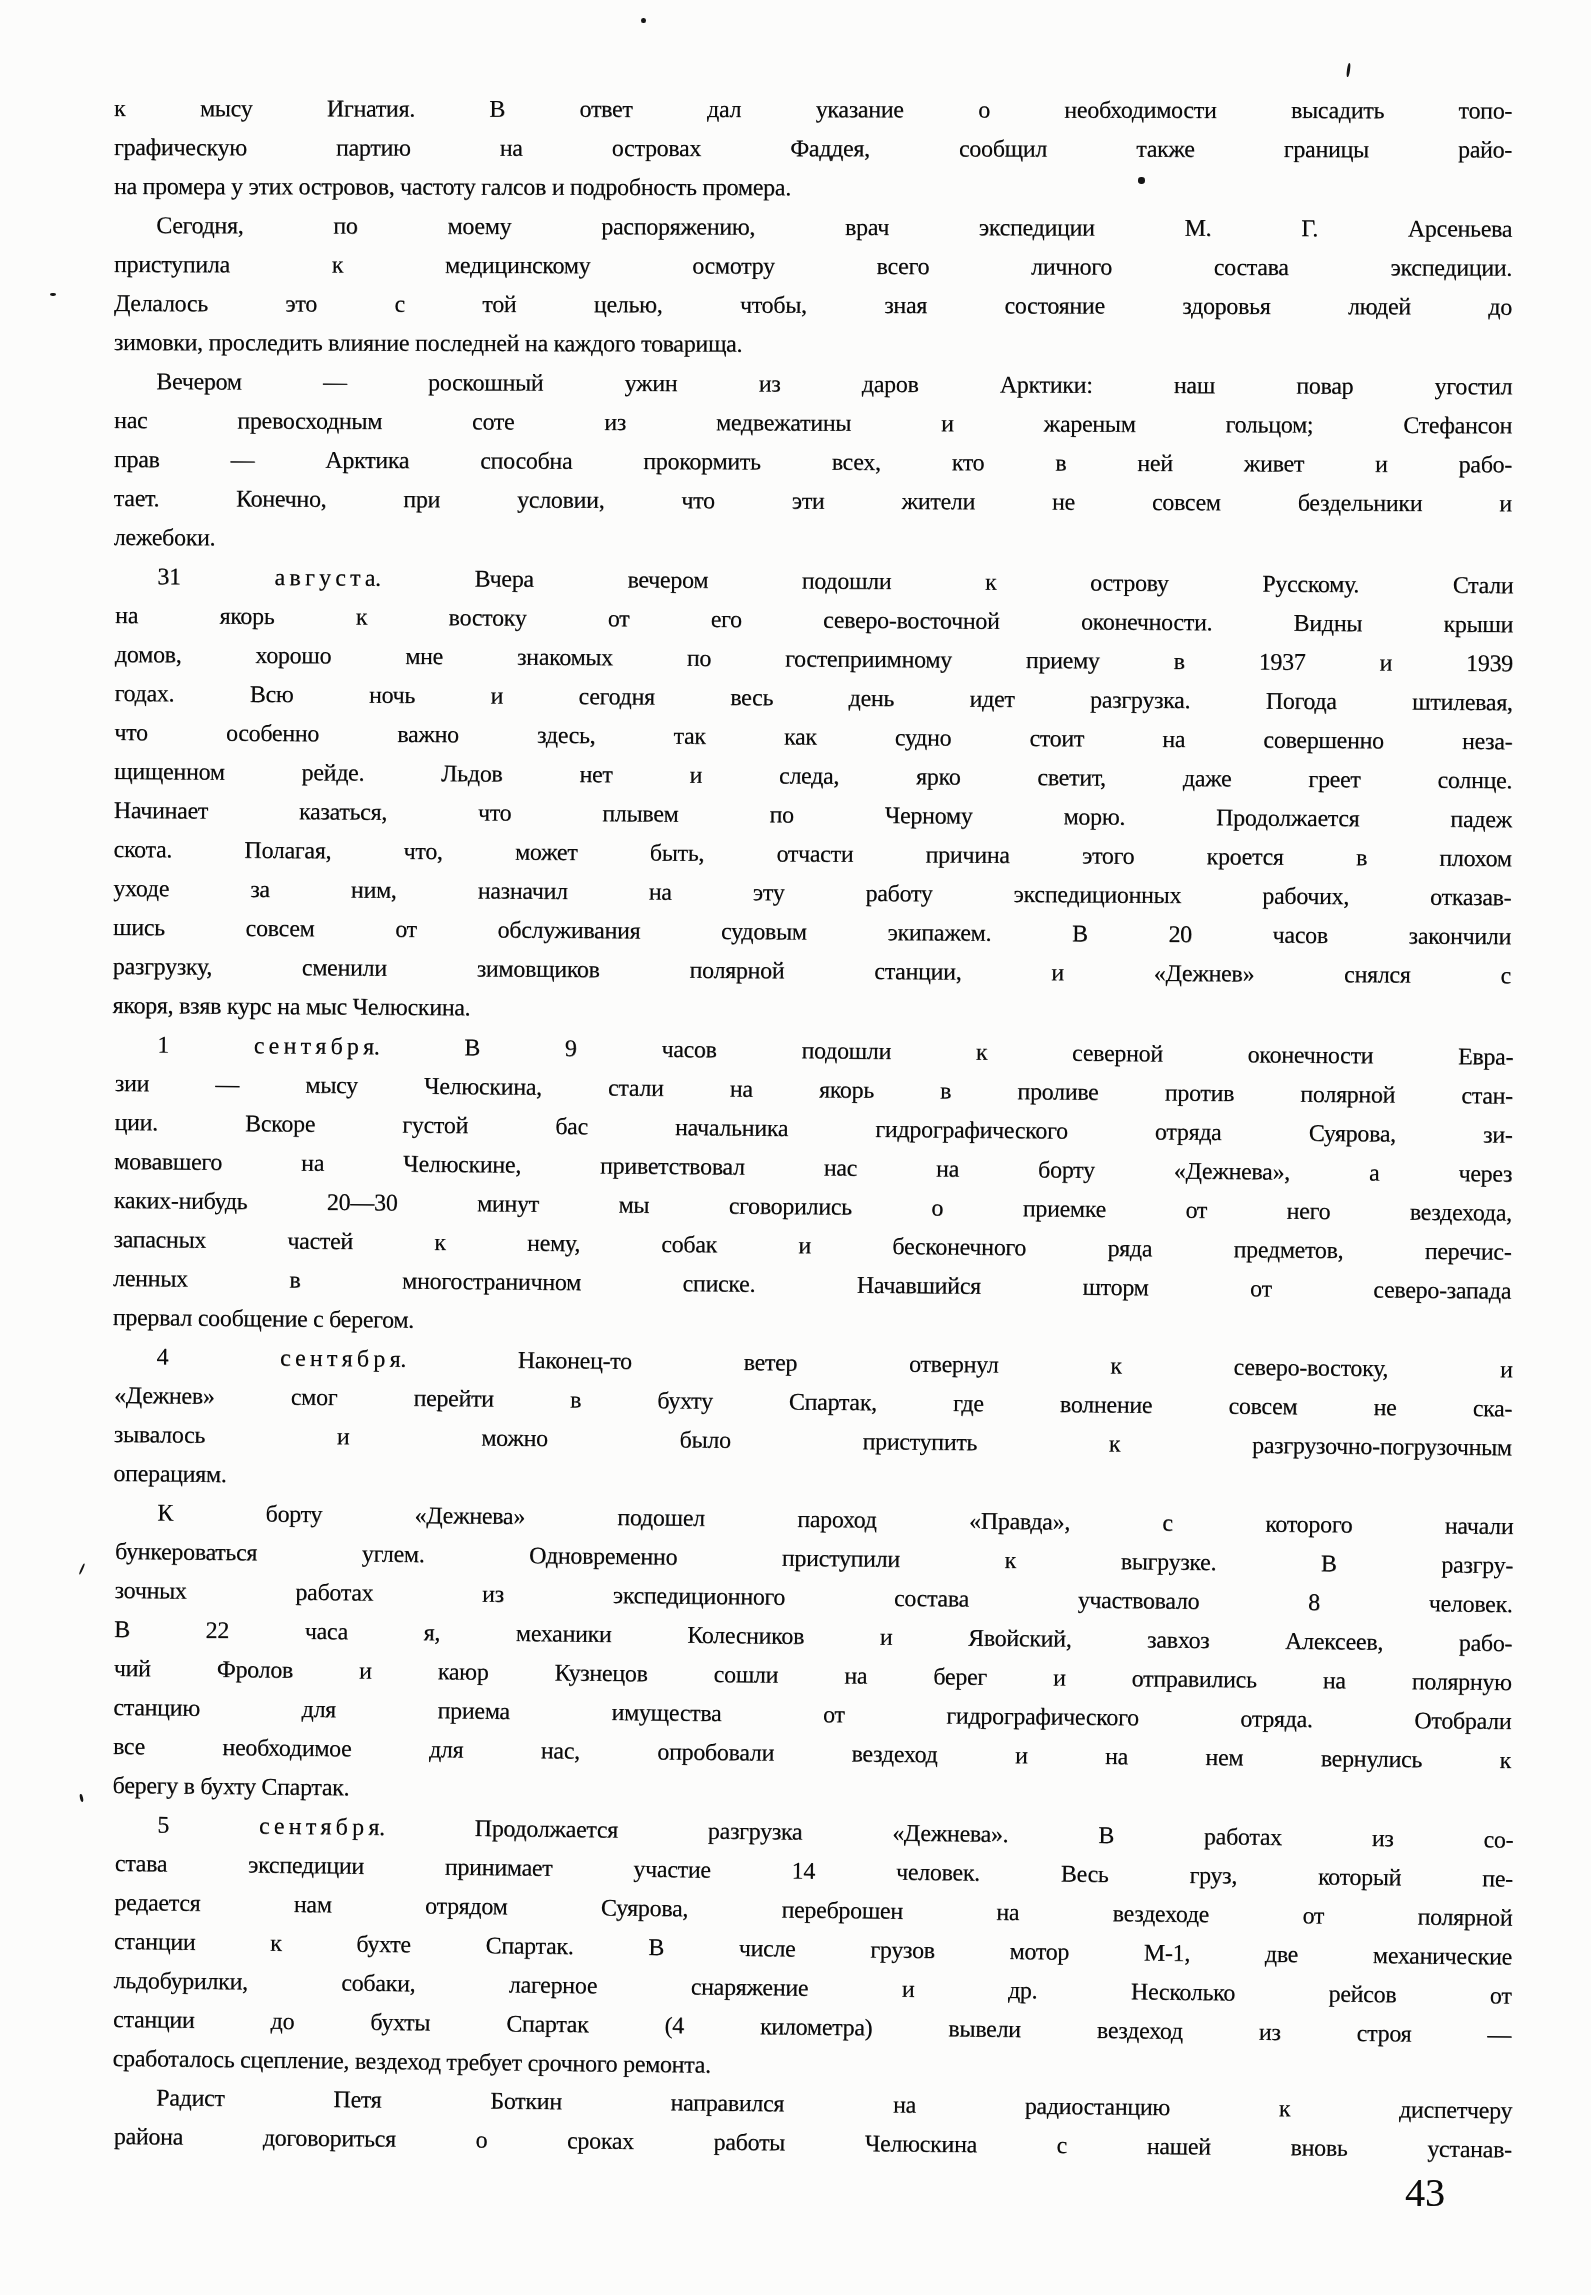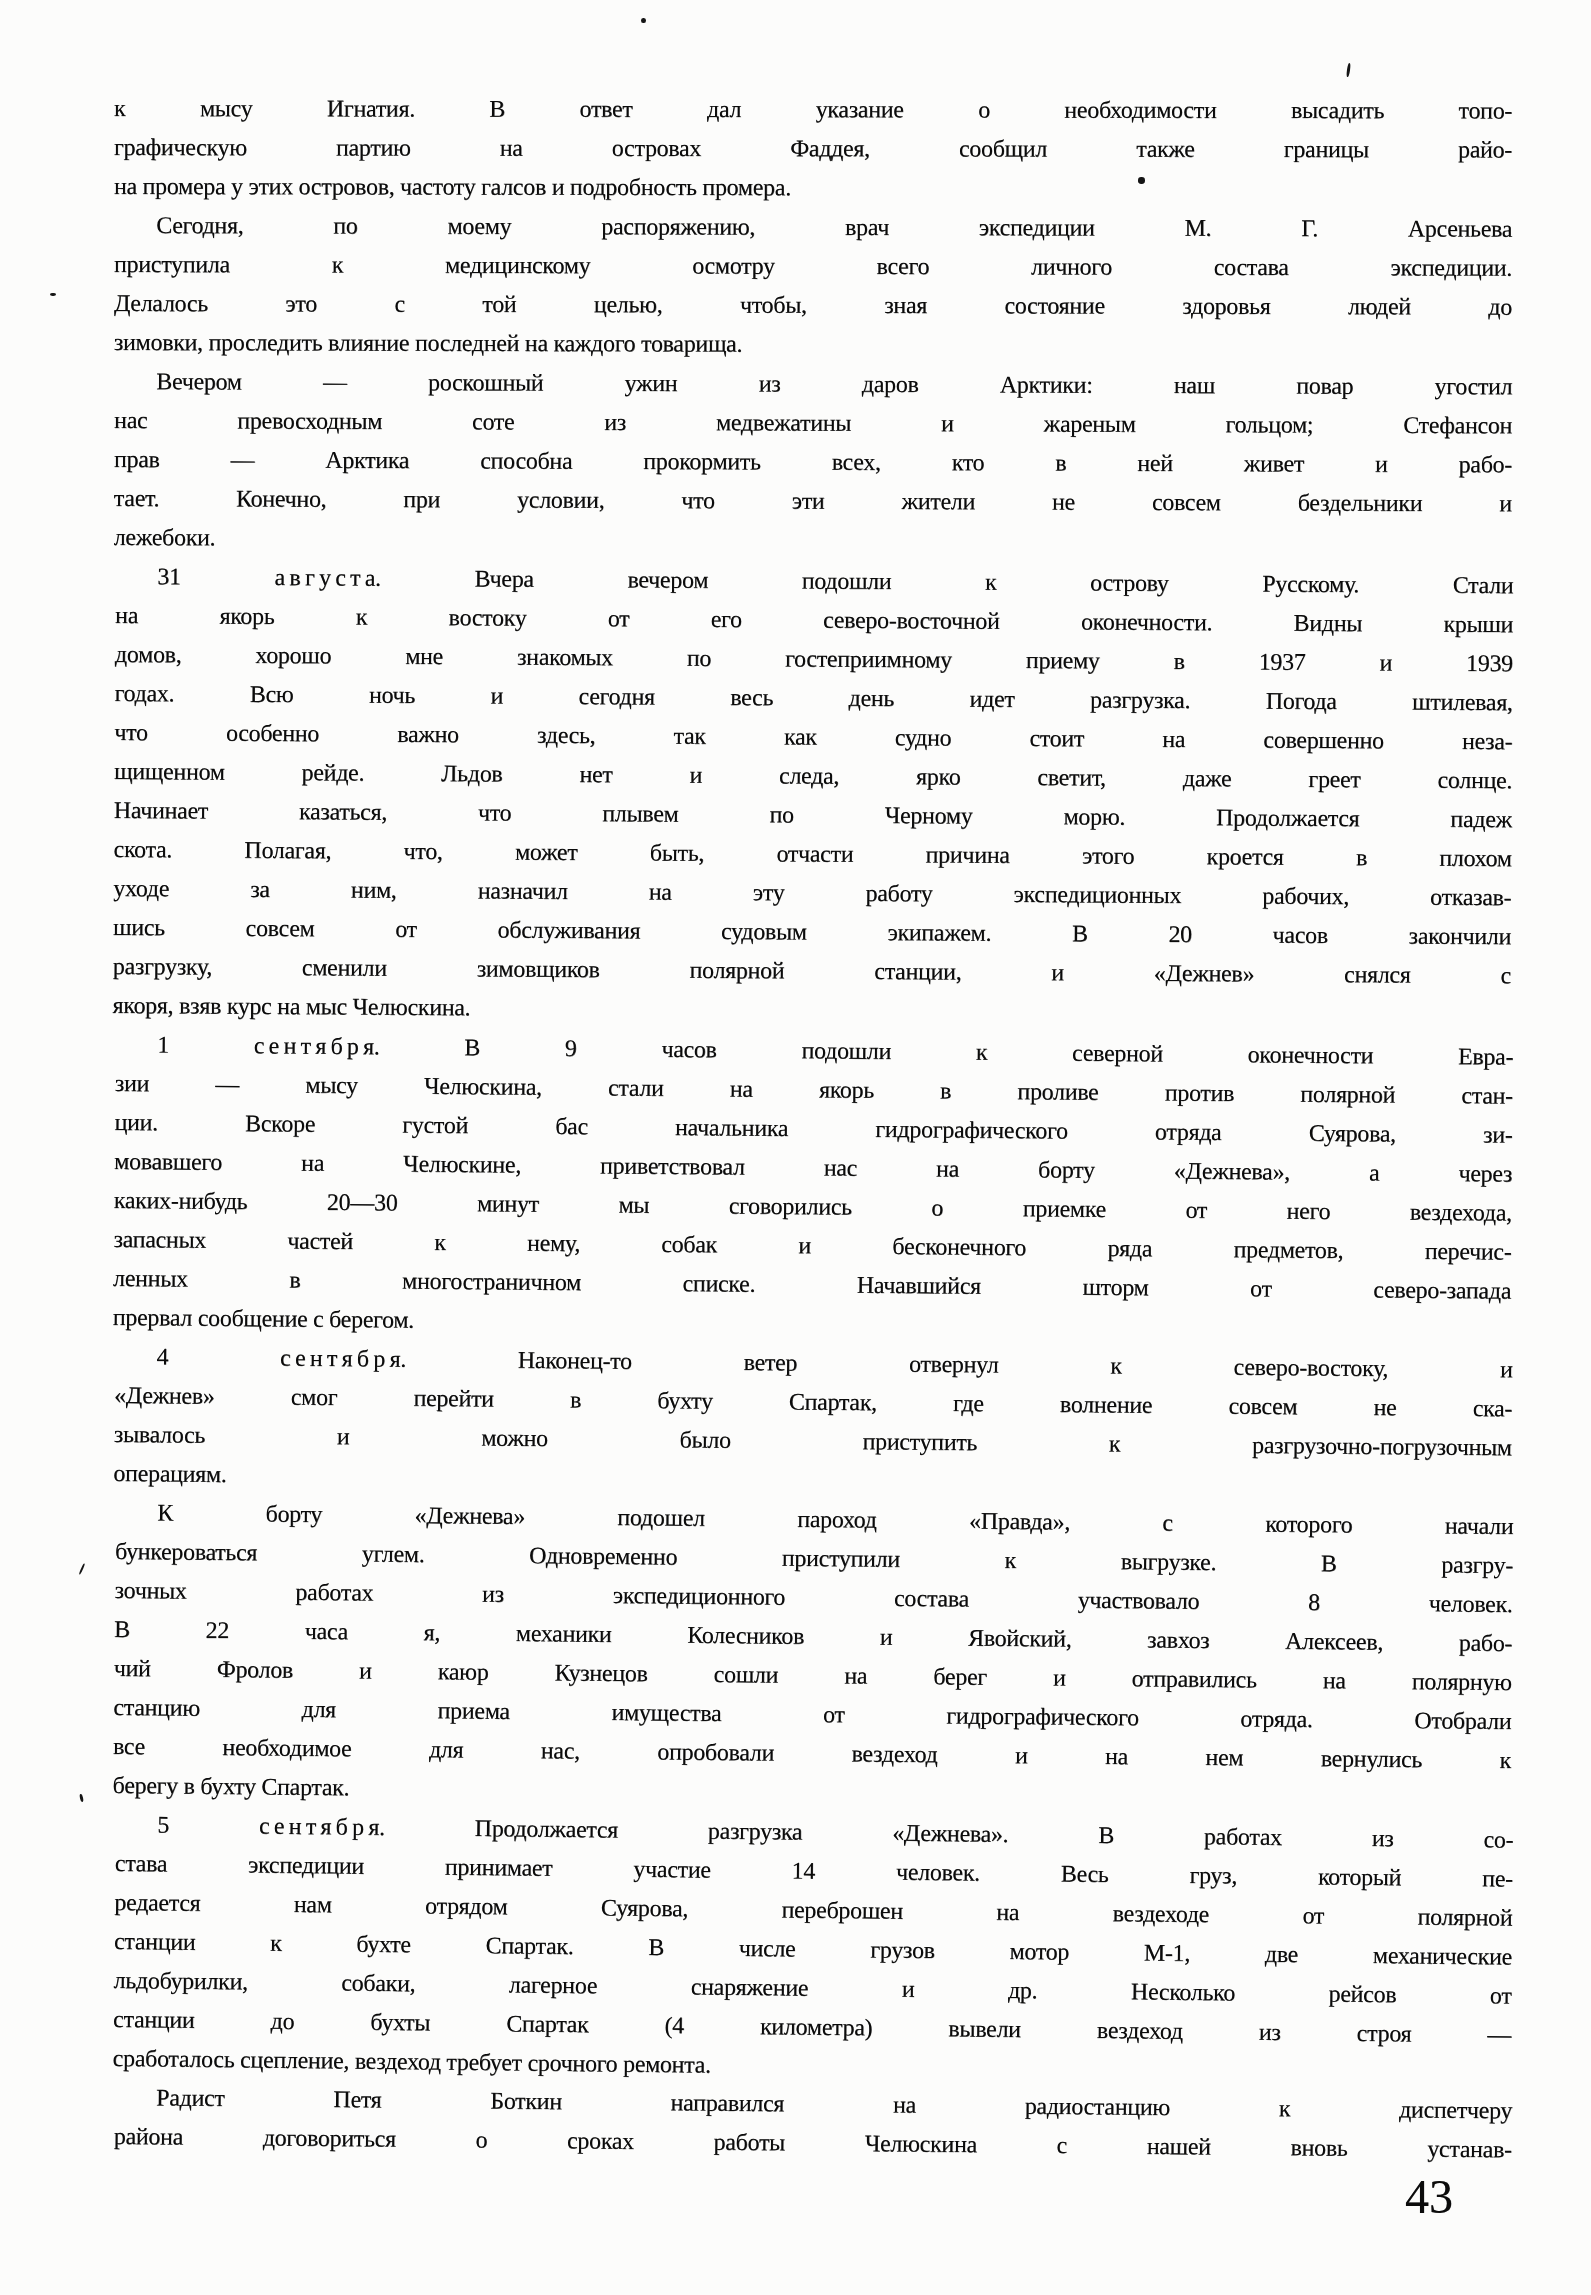--- a/index.html
+++ b/index.html
@@ -43,21 +43,21 @@
     text-align: justify;
     text-align-last: justify;
     white-space: normal;
   }
   .line.end  { text-align-last: left; }
   .line.ind  { text-indent: 42px; }
   .page-number {
     position: absolute;
     left: 1405px;
     top: 2169px;
-    font-size: 48px;
+    font-size: 40px;
     color: #0b0b0b;
     text-shadow: 0.3px 0.3px 0 rgba(0,0,0,0.5);
   }
   .speck {
     position: absolute;
     background: #151515;
     border-radius: 45%;
   }
 </style>
 </head>

